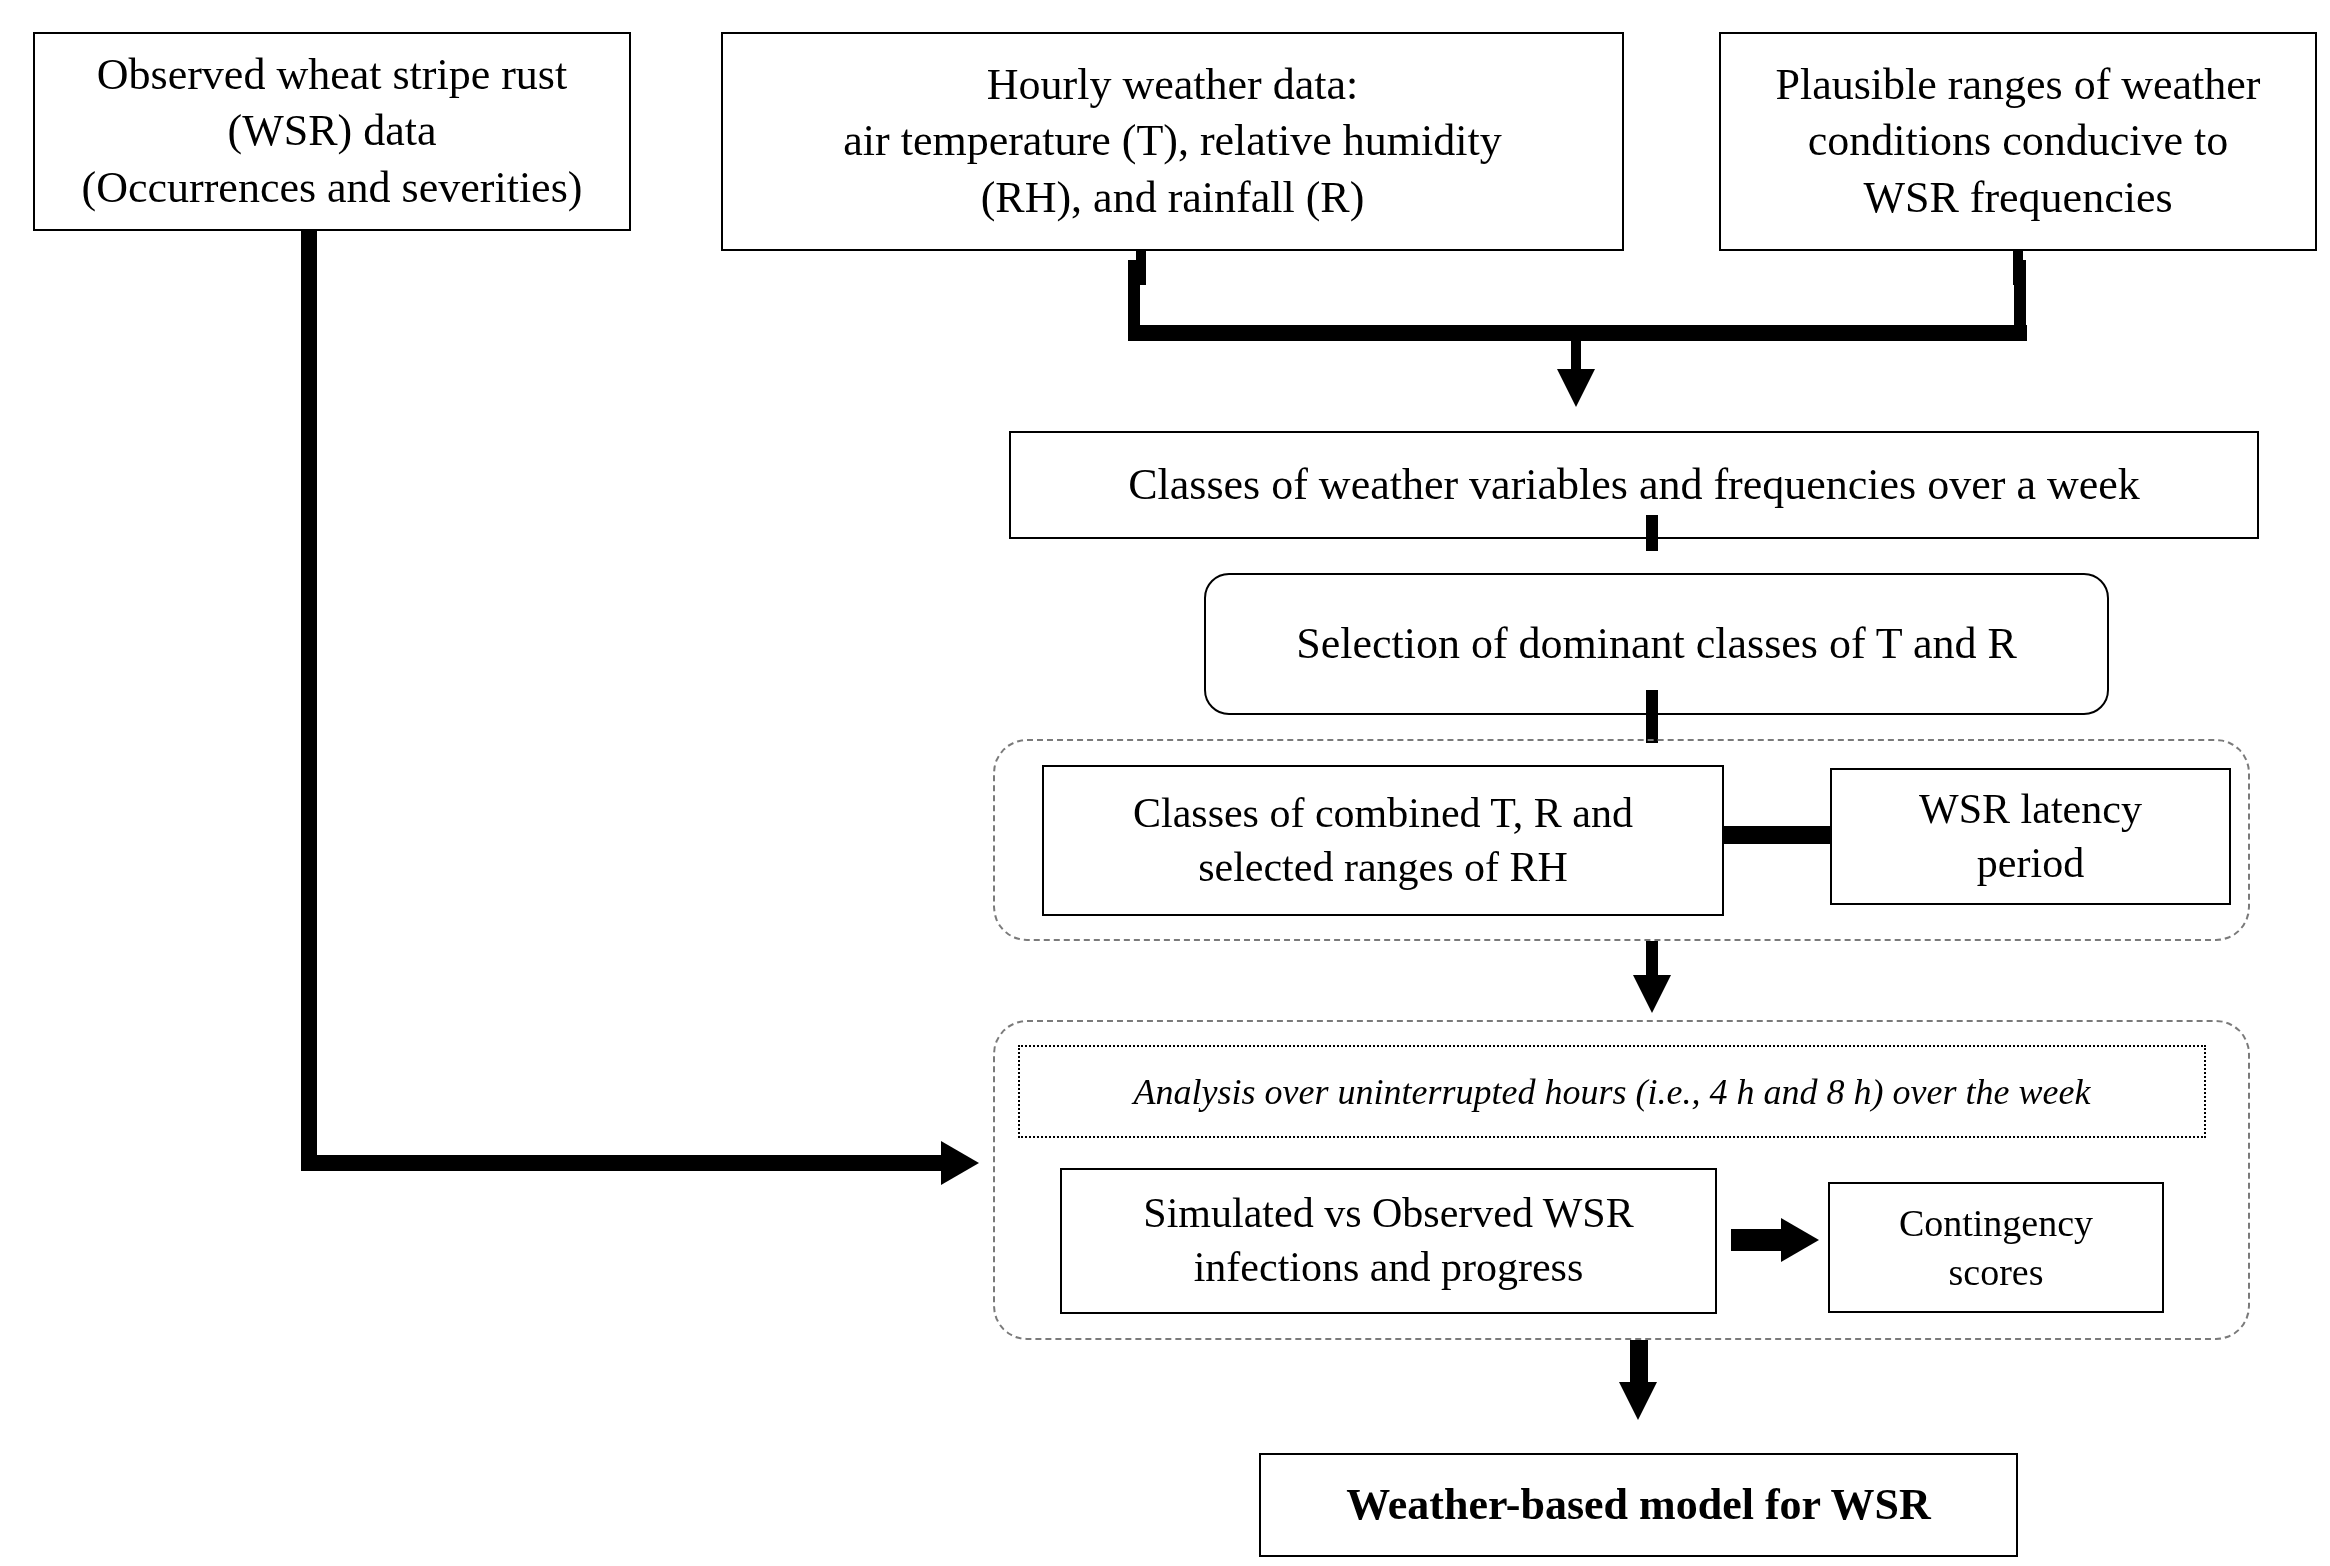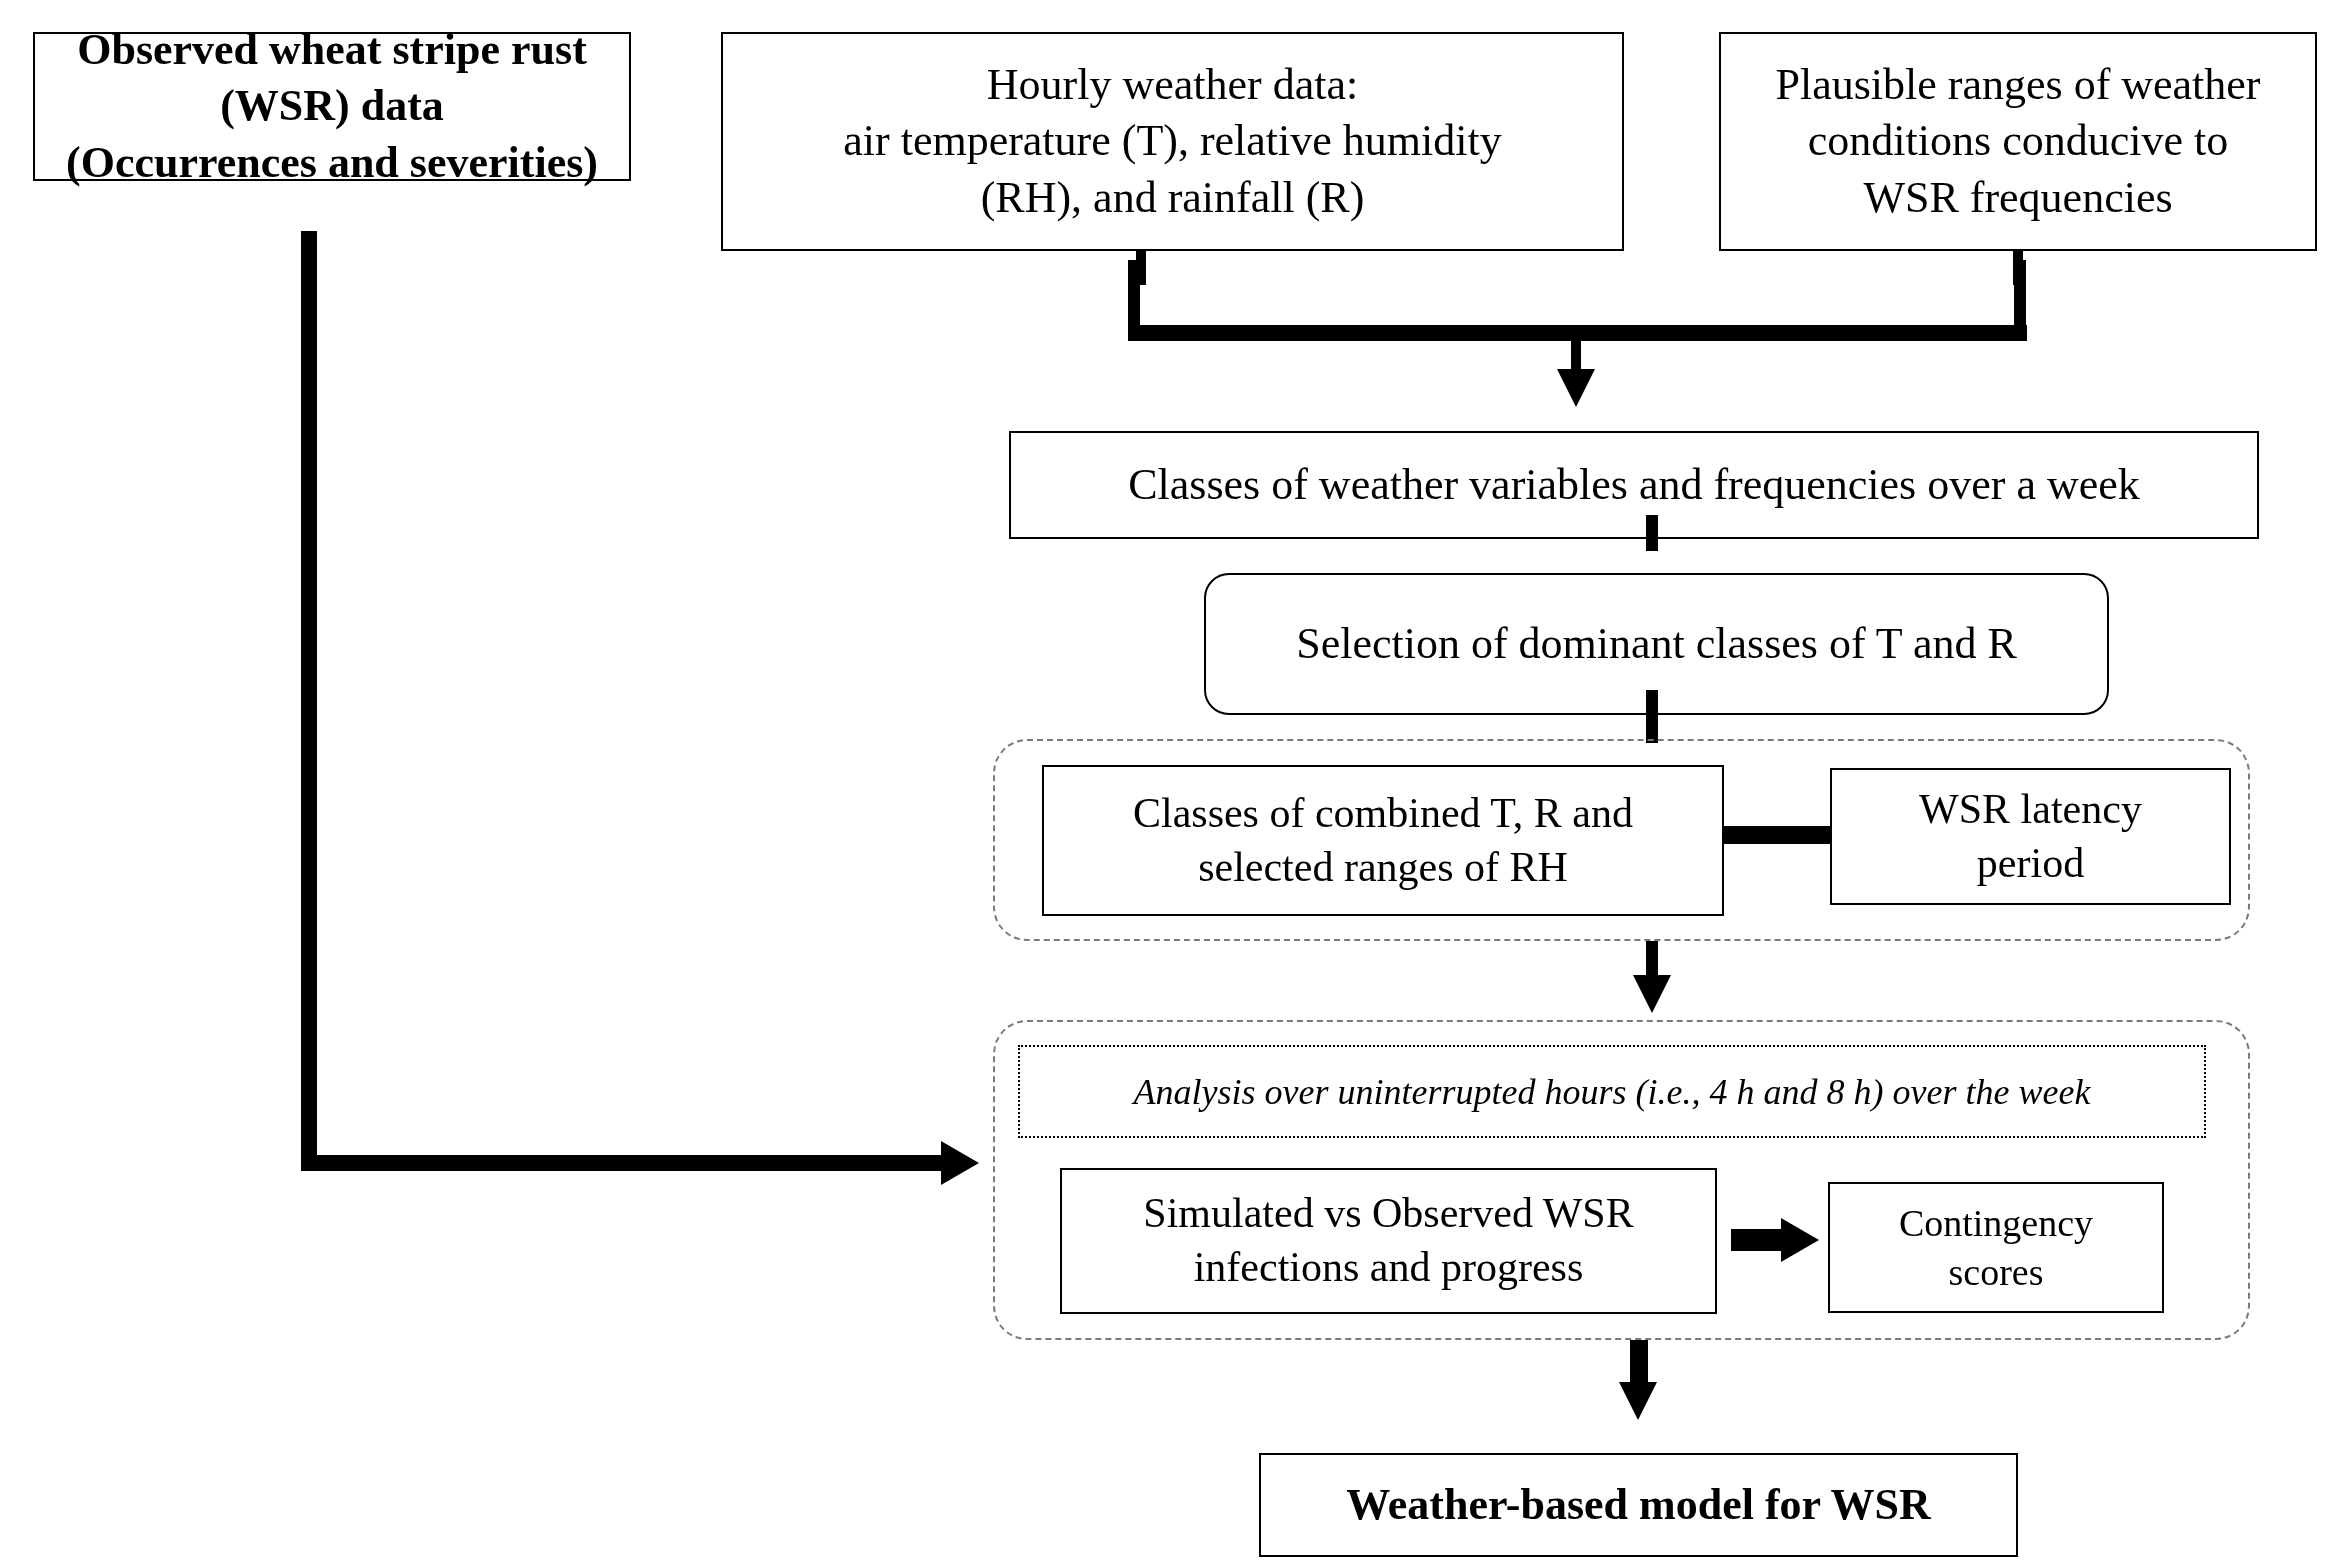--- a/index.html
+++ b/index.html
@@ -83,21 +83,21 @@
   .fs-wide { font-size: 44px; margin-top: 24px; }
   .fs-mid { font-size: 42px; }
   .fs-small { font-size: 38px; }
   .fs-italic { font-size: 36px; }
 </style>
 </head>
 <body>
 
 <div id="canvas">
 
-  <div class="node fs-top" style="left:33px; top:32px; width:598px; height:149px;font-weight:bold;">
+  <div class="node fs-top" style="left:33px; top:32px; width:598px; height:199px;">
     <span class="txt">Observed wheat stripe rust
 (WSR) data
 (Occurrences and severities)</span>
   </div>
 
   <div class="node fs-top" style="left:721px; top:32px; width:903px; height:219px;justify-content:center;">
     <span class="txt">Hourly weather data:
 air temperature (T), relative humidity
 (RH), and rainfall (R)</span>
   </div>

